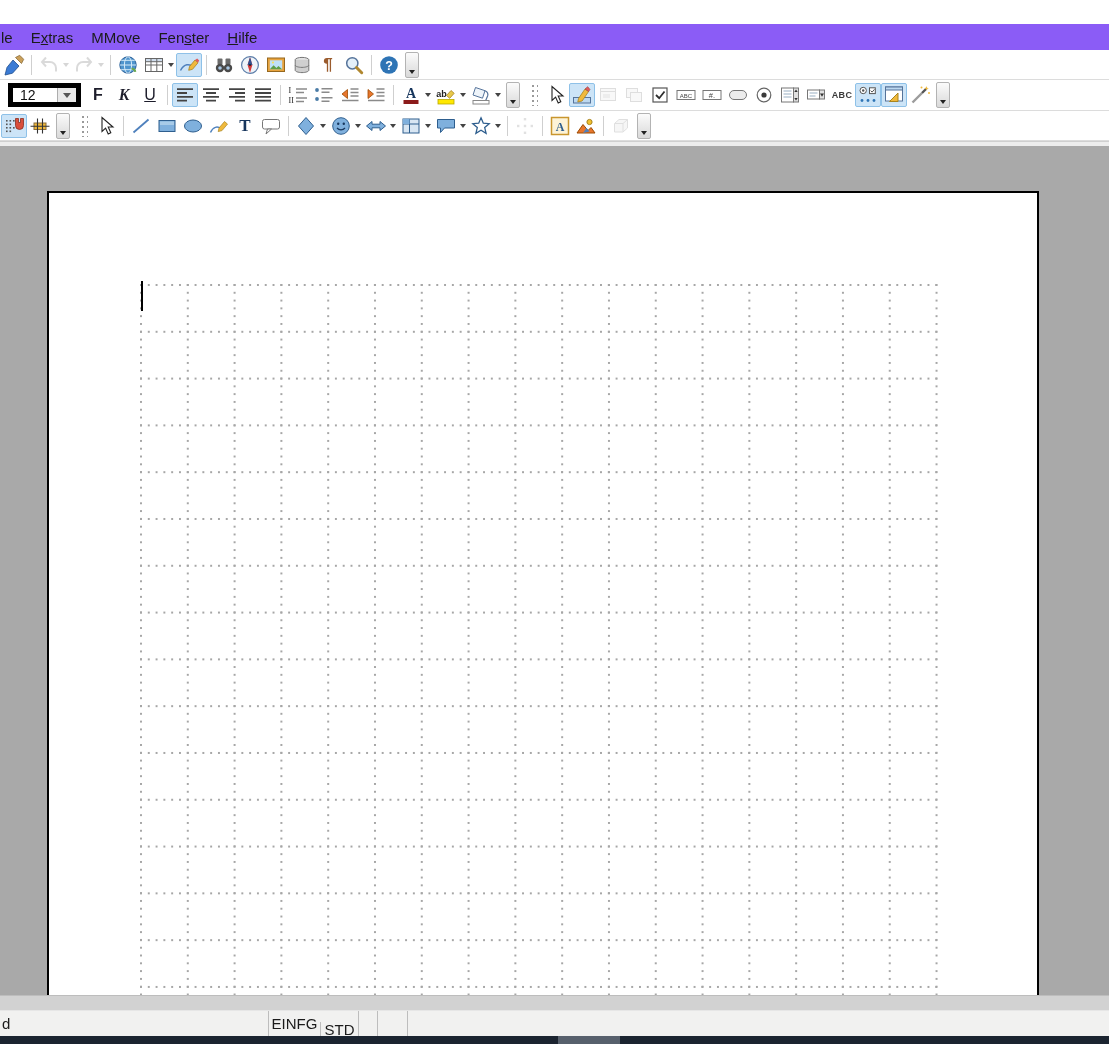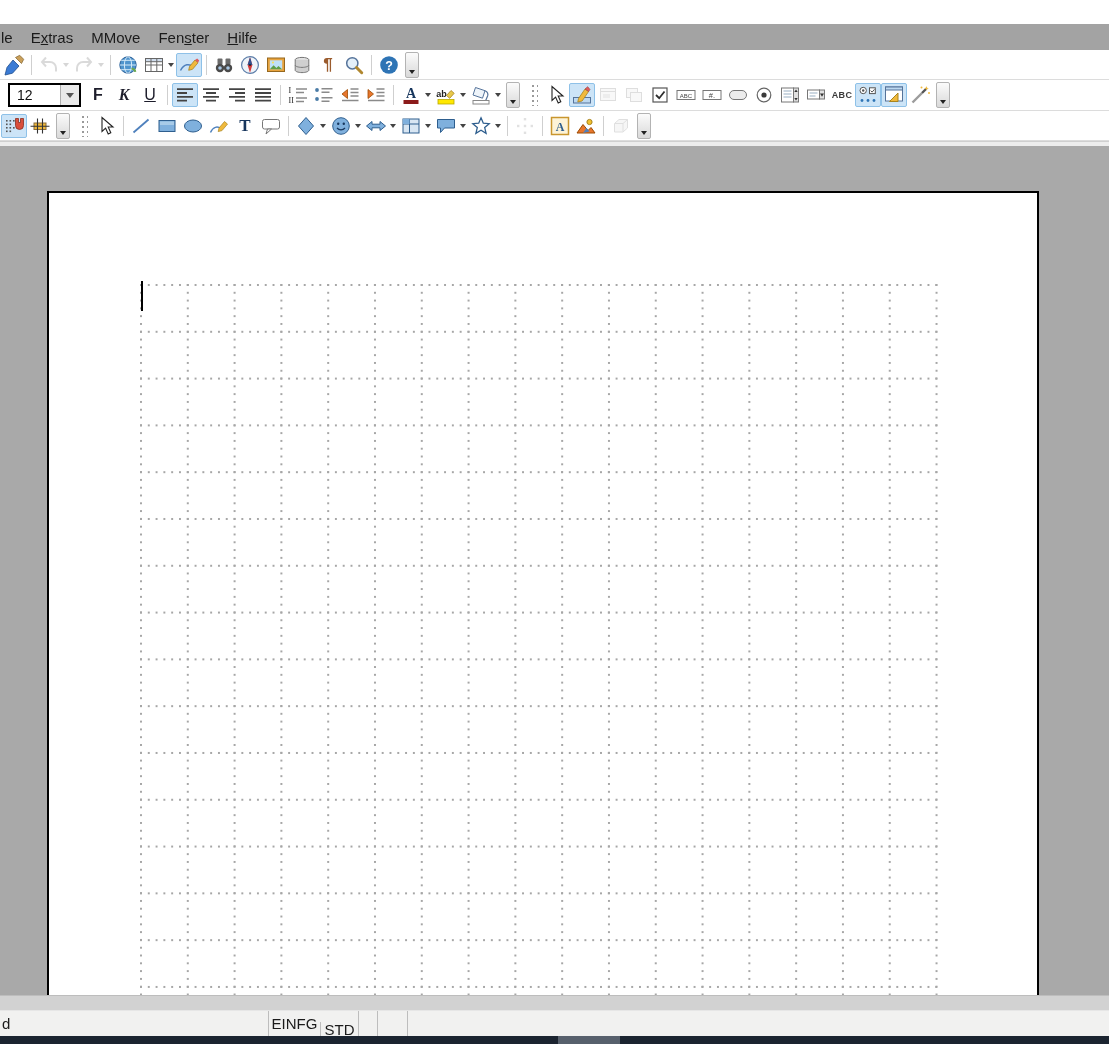--- a/index.html
+++ b/index.html
@@ -2,21 +2,21 @@
 <html><head>
 <meta charset="utf-8">
 <style>
   * { margin:0; padding:0; box-sizing:border-box; }
   html,body { width:1109px; height:1044px; overflow:hidden;
     font-family:"Liberation Sans", sans-serif; background:#fff; }
   #app { width:1109px; height:1044px; display:flex; flex-direction:column; }
 
   
   #topstrip { height:24px; background:#fff; }
-  #menubar { height:26px; background:#a3a3a3; display:flex; align-items:center; padding-left:0; }
+  #menubar { height:26px; background:#8b5cf6; display:flex; align-items:center; padding-left:0; }
   .menuitem { font-size:15px; color:#1b1b1b; padding:2px 9px; cursor:default; }
   .menuitem:first-child { padding-left:1px; }
   .menuitem u { text-decoration:underline; }
 
   
   .tbrow { background:#fff; display:flex; align-items:center; border-bottom:1px solid #dcdcdc; padding-left:1px; }
   #row1 { height:30px; }
   #row2 { height:31px; }
   #row3 { height:30px; }
   .tbtn { min-width:26px; height:24px; display:flex; align-items:center; justify-content:center;
@@ -36,21 +36,21 @@
   .disabled .dd { border-top-color:#b5b5b5; }
   .sep { width:1px; height:20px; background:#cfcfcf; margin:0 4px; flex:none; }
   .handle { width:7px; height:22px; margin:0 5px 0 8px; flex:none;
     background-image:radial-gradient(circle at 2px 2px, #9a9a9a 1px, transparent 1.3px);
     background-size:5px 5px; }
   .ovf { width:14px; height:26px; margin:0 3px; flex:none; position:relative;
     background:linear-gradient(#fbfbfb,#d9d9d9); border:1px solid #b3b3b3; border-radius:2px; }
   .ovf::after { content:""; position:absolute; left:50%; bottom:3px; transform:translateX(-50%);
     border-left:3.5px solid transparent; border-right:3.5px solid transparent; border-top:4px solid #222; }
   
-  .fontsize { width:73px; height:24px; border:2px solid #000000; background:#fff; display:flex;
+  .fontsize { width:73px; height:24px; border:5px solid #000000; background:#fff; display:flex;
     align-items:center; margin:0 4px 0 7px; }
   .fontsize .val { flex:1; font-size:14px; color:#111; padding-left:7px; }
   .fontsize .ddbtn { width:19px; height:100%; background:#e9e9e9; border-left:1px solid #adadad;
     display:flex; align-items:center; justify-content:center; }
   .fontsize .ddbtn::after { content:""; border-left:4px solid transparent; border-right:4px solid transparent;
     border-top:5px solid #555; }
 
   
   #deskedge { height:5px; background:#ededed; border-top:1px solid #cfcfcf; }
   #workspace { flex:1; background:#a9a9a9; position:relative; overflow:hidden; }

